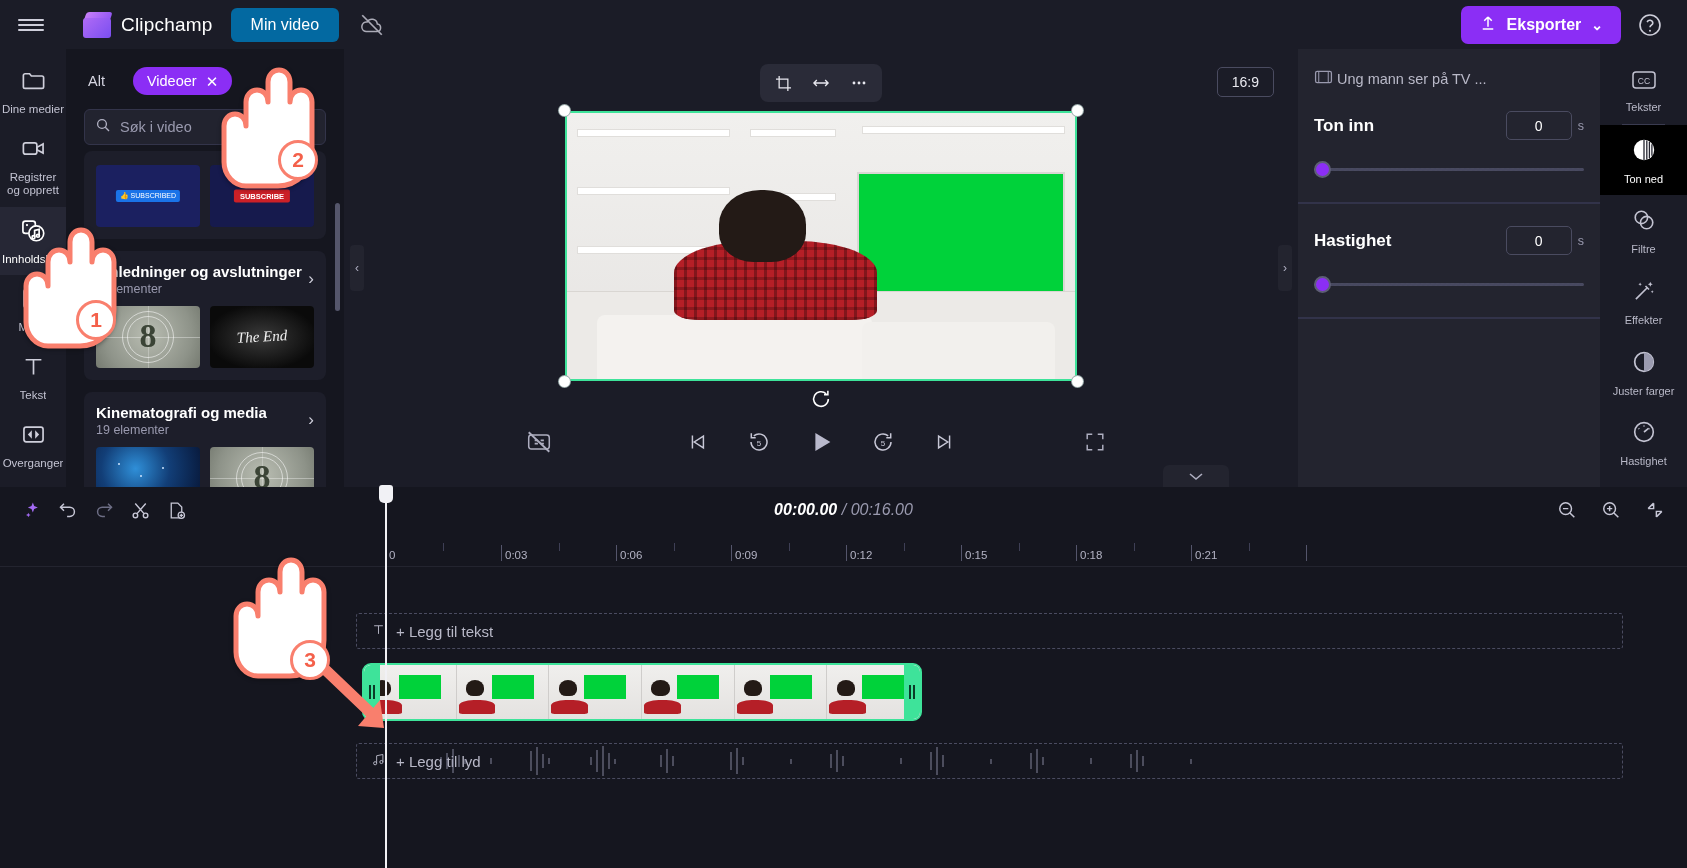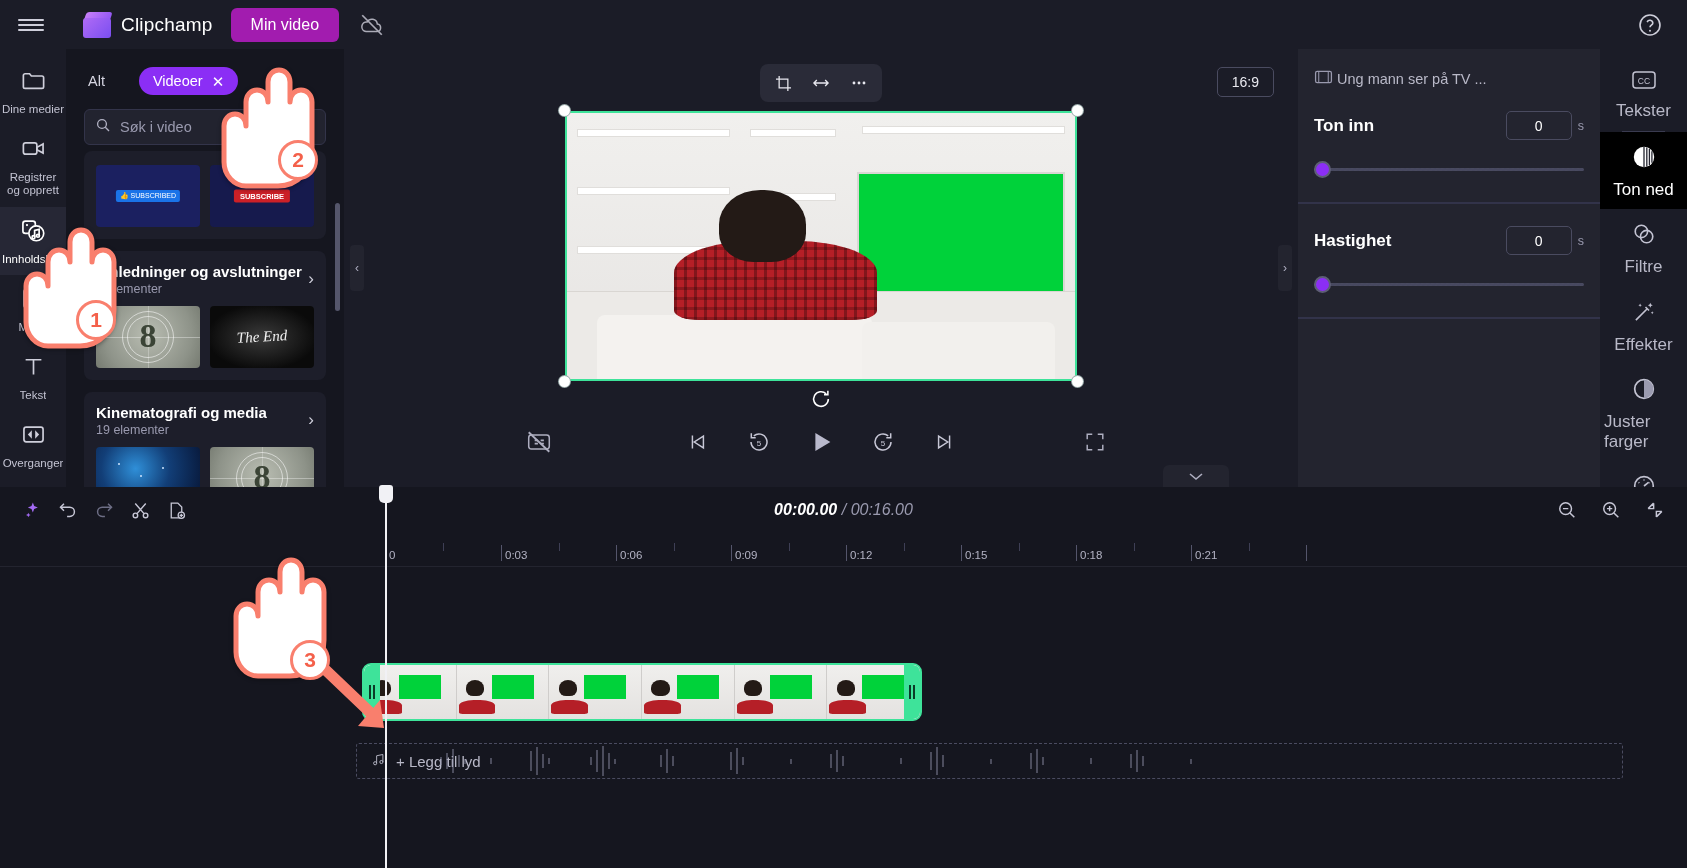--- a/index.html
+++ b/index.html
@@ -26,21 +26,21 @@
   .brand-logo .b1 {
     position:absolute; left:0; top:6px; width:28px; height:20px; border-radius:3px;
     background: linear-gradient(135deg,#b06bf5 0%, #7a4ef0 100%);
   }
   .brand-logo .b2 {
     position:absolute; left:2px; top:0px; width:26px; height:10px; border-radius:3px;
     background: linear-gradient(110deg,#c87ff8 0%, #9055f3 100%); transform: skewX(-18deg);
   }
   .brand-name { font-size: 19px; color:#fff; letter-spacing:.2px; }
   .proj-chip {
-    margin-left: 18px; background:#a21caf; border-radius:6px;
+    margin-left: 18px; background:#0369a1; border-radius:6px;
     padding: 8px 20px; font-size: 16px; color:#fff; cursor:pointer;
   }
   .cloud-off { margin-left: 16px; width:34px; height:34px; display:flex; align-items:center; justify-content:center; cursor:pointer; opacity:.8;}
   .top-right { margin-left:auto; display:flex; align-items:center; gap:14px; padding-right:22px; }
   .export-btn {
     display:flex; align-items:center; gap:10px;
     background:#8b2ef5; color:#fff; border:none; border-radius:7px;
     height:38px; padding: 0 18px; font-size:16px; font-weight:bold;
     font-family:"Liberation Sans",sans-serif; cursor:pointer;
   }
@@ -59,21 +59,21 @@
     align-items:center; gap:5px; cursor:pointer;
   }
   .rail-item.active { background:#262735; }
   .rail-label { font-size:11.5px; color:#c3c3d2; text-align:center; line-height:1.15; max-width:62px;
      overflow:hidden; white-space:nowrap; text-overflow: ellipsis;}
   .rail-label.two { white-space:normal; }
   .rail-item.active .rail-label { color:#fff; }
 
   
   .browser { width: 278px; flex:0 0 278px; background:#15161f; position:relative; display:flex; flex-direction:column;}
-  .chips { display:flex; align-items:flex-end; gap:30px; padding: 18px 18px 0 18px; }
+  .chips { display:flex; align-items:flex-end; gap:24px; padding: 18px 18px 0 18px; }
   .chip { font-size:14.5px; color:#d6d6e2; padding: 6px 4px; cursor:pointer; }
   .chip.active {
     background:#8b2ef5; color:#fff; border-radius:16px; padding:6px 14px;
     display:flex; align-items:center; gap:9px;
   }
   .chip .x { font-size:15px; line-height:1; }
   .searchbox {
     margin: 14px 18px 0 18px; height:36px; background:#22232f;
     border:1px solid #33344a; border-radius:6px;
     display:flex; align-items:center; gap:9px; padding: 0 10px;
@@ -177,21 +177,21 @@
   .slider{ position:relative; height:22px; margin-top:18px; }
   .slider .track{ position:absolute; left:0; right:0; top:10px; height:3px; background:#474860; border-radius:2px; }
   .slider .knob{ position:absolute; left:0; top:3px; width:17px;height:17px;border-radius:50%;
      background:#8b2ef5; border:2px solid #5d5e75; cursor:pointer;}
   .divider{ height:2px; background:#32334a; margin-top:22px;}
 
   
   .rail-right{ width: 87px; flex:0 0 87px; background:#1b1c27; padding-top:8px; }
   .rr-item{ padding: 12px 4px 10px; display:flex; flex-direction:column; align-items:center; gap:6px; cursor:pointer;}
   .rr-item.active{ background:#000000; }
-  .rr-label{ font-size:17px; color:#b9b9c8; line-height:1.15;}
+  .rr-label{ font-size:11px; color:#b9b9c8; line-height:1.15;}
   .rr-item.active .rr-label{color:#fff;}
   .rr-sep{height:1px;background:#3a3b50;margin:0 22px;}
 
   
   .timeline{ height:381px; flex:0 0 381px; background:#15161f; display:flex; flex-direction:column; position:relative;}
   .tl-toolbar{ height:46px; display:flex; align-items:center; padding: 0 14px; background:#15161f; position:relative;}
   .tb-btn{width:36px;height:32px;display:flex;align-items:center;justify-content:center;cursor:pointer;}
   .tl-time{ position:absolute; left:50%; transform:translateX(-50%); font-size:16px;font-style:italic; }
   .tl-time .cur{ color:#fff; font-weight:bold; }
   .tl-time .tot{ color:#9a9aaf; }
@@ -260,20 +260,29 @@
       <div class="brand-name">Clipchamp</div>
     </div>
     <div class="proj-chip">Min video</div>
     <div class="cloud-off">
       <svg width="26" height="26" viewBox="0 0 24 24" fill="none" stroke="#cfcfdb" stroke-width="1.4">
         <path d="M6.5 18h10a3.5 3.5 0 0 0 .4-6.97A5 5 0 0 0 7.6 9.2 3.9 3.9 0 0 0 6.5 18z"></path>
         <path d="M3 3l18 18" stroke-width="1.6"></path>
       </svg>
     </div>
     <div class="top-right">
+      <button class="export-btn">
+        <span>
+          <svg width="18" height="18" viewBox="0 0 24 24" fill="none" stroke="#fff" stroke-width="2">
+            <path d="M12 17V4M12 4l-5 5M12 4l5 5M5 20h14"></path>
+          </svg>
+        </span>
+        <span>Eksporter</span>
+        <span style="font-size:14px;">⌄</span>
+      </button>
       <div class="help-btn">
         <svg width="26" height="26" viewBox="0 0 24 24" fill="none" stroke="#cfcfdb" stroke-width="1.5">
           <circle cx="12" cy="12" r="9.2"></circle>
           <path d="M9.4 9.3a2.7 2.7 0 0 1 5.2.9c0 1.8-2.6 2.1-2.6 3.8"></path>
           <circle cx="12" cy="17.3" r=".9" fill="#cfcfdb" stroke="none"></circle>
         </svg>
       </div>
     </div>
   </div>
 
@@ -732,20 +741,28 @@
       <div class="tick" style="left:1076px"></div>
       <div class="tick-label" style="left:1076px">0:18</div>
       <div class="tick minor" style="left:1134px"></div>
       <div class="tick" style="left:1191px"></div>
       <div class="tick-label" style="left:1191px">0:21</div>
       <div class="tick minor" style="left:1249px"></div>
       <div class="tick" style="left:1306px"></div>
     </div>
 
     <div class="tracks">
+      <div class="track text">
+        <span>
+          <svg width="15" height="15" viewBox="0 0 24 24" fill="none" stroke="#b9b9c8" stroke-width="1.5">
+            <path d="M5 6h14M12 6v13"></path>
+          </svg>
+        </span>
+        <span>+ Legg til tekst</span>
+      </div>
 
       <div class="clip">
         <div class="clip-frames">
           <div class="cframe">
               <div class="chead"></div>
               <div class="cbody"></div>
               <div class="ctv"></div>
             </div>
           <div class="cframe">
               <div class="chead"></div>

